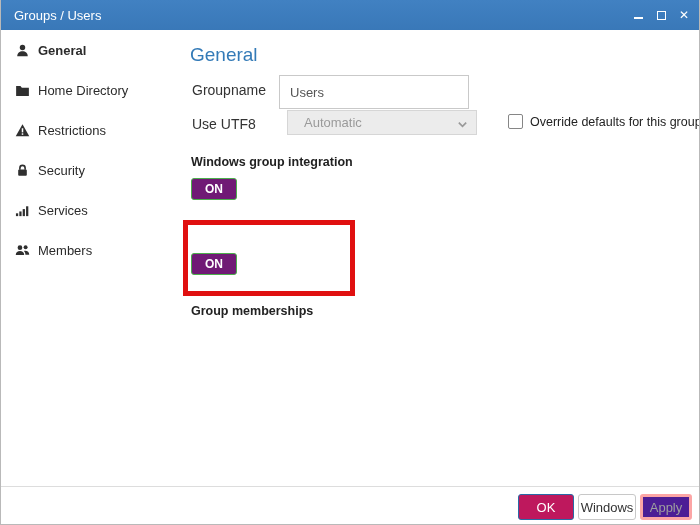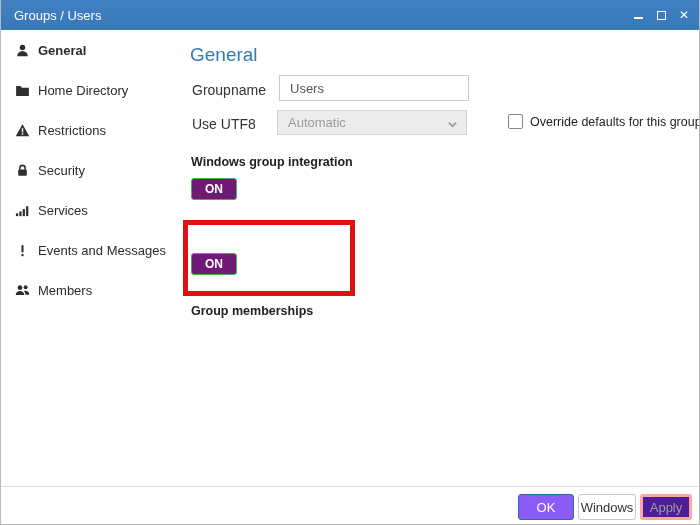--- a/index.html
+++ b/index.html
@@ -23,46 +23,46 @@
   .side-item { position:relative; height:40px; display:flex; align-items:center; padding-left:13px; cursor:pointer; }
   .side-item .icon { width:16px; height:16px; margin-right:8px; display:flex; align-items:center; justify-content:center; color:#2f2f2f; flex:0 0 16px; }
   .side-item .lbl { font-size:13px; color:#2b2b2b; white-space:nowrap; }
   .side-item.active .lbl { font-weight:bold; }
   .side-item svg { display:block; }
 
   
   .heading { position:absolute; left:189px; top:44px; font-size:19px; color:#337ab7; }
   .fld-label { position:absolute; font-size:14px; color:#333; }
   #groupname-input { position:absolute; left:278px; top:75px; width:190px; height:26px;
-      border:1px solid #c9c9c9; padding:8px 10px; font-size:13px; color:#555;
+      border:1px solid #c9c9c9; padding:16px 10px; font-size:13px; color:#555;
       font-family:"Liberation Sans",sans-serif; outline:none; background:#fff; }
-  #utf8-select { position:absolute; left:276px; top:110px; width:190px; height:25px;
+  #utf8-select { position:absolute; left:286px; top:110px; width:190px; height:25px;
       background:#ececec; border:1px solid #d6d6d6; display:flex; align-items:center;
-      padding:0 10px; font-size:13px; color:#9a9a9a; }
+      padding:0 16px; font-size:13px; color:#9a9a9a; }
   #utf8-select .chev { position:absolute; right:8px; top:7px; color:#999; }
 
   .checkbox-row { position:absolute; left:507px; top:114px; display:flex; align-items:center; }
   #override-checkbox { appearance:none; -webkit-appearance:none; width:15px; height:15px;
       border:1px solid #868686; border-radius:2px; background:#fff; margin:0; cursor:pointer; }
   .checkbox-row .cb-label { font-size:12.5px; color:#222; margin-left:7px; white-space:nowrap; }
 
   .section-label { position:absolute; font-size:12.5px; font-weight:bold; color:#222; }
   .toggle-on { position:absolute; width:46px; height:22px; background:#701a75; border:1px solid #4cae4c;
       border-radius:3px; color:#fff; font-size:12px; font-weight:bold;
       display:flex; align-items:center; justify-content:center; cursor:pointer; }
 
   #highlight-box { position:absolute; left:182px; top:220px; width:172px; height:76px;
       border:5px solid #e01010; pointer-events:none; z-index:5; }
 
   
   #footer-divider { position:absolute; left:0; top:486px; width:700px; height:1px; background:#ddd; }
   #footer-buttons { position:absolute; right:7px; top:494px; display:flex; gap:4px; }
   .btn { height:26px; font-size:13px; font-family:"Liberation Sans",sans-serif;
       display:flex; align-items:center; justify-content:center; border-radius:3px; cursor:pointer; }
-  #ok-button { width:56px; background:#8b5cf6; border:1px solid #2a6aa6; color:#fff; }
+  #ok-button { width:56px; background:#be185d; border:1px solid #2a6aa6; color:#fff; }
   #cancel-button { width:58px; background:#fff; border:1px solid #c8c8c8; color:#333; }
   #apply-button { width:52px; background:#4c1d95; border:3px solid #fca5a5; color:#9f9f9f; }
 </style>
 </head>
 <body>
 
 <div id="window">
 
   <div id="titlebar">
     <span class="title">Groups / Users</span>
@@ -123,29 +123,20 @@
             <rect x="4.6" y="9" width="2.4" height="5"></rect>
             <rect x="8.2" y="6.5" width="2.4" height="7.5"></rect>
             <rect x="11.8" y="3.5" width="2.4" height="10.5"></rect>
           </svg>
       </span>
       <span class="lbl">Services</span>
     </div>
     <div class="side-item">
       <span class="icon">
         <svg width="15" height="15" viewBox="0 0 16 16" fill="currentColor">
-            <rect x="6.9" y="2" width="2.2" height="8" rx="1"></rect>
-            <rect x="6.9" y="11.7" width="2.2" height="2.3" rx="0.5"></rect>
-          </svg>
-      </span>
-      <span class="lbl">Events and Messages</span>
-    </div>
-    <div class="side-item">
-      <span class="icon">
-        <svg width="15" height="15" viewBox="0 0 16 16" fill="currentColor">
             <circle cx="5.3" cy="5" r="2.5"></circle>
             <path d="M.8 12.8c0-2.7 2-4.3 4.5-4.3s4.5 1.6 4.5 4.3z"></path>
             <circle cx="11.3" cy="4.6" r="2.1"></circle>
             <path d="M10.9 8.3c2.5 0 4.3 1.6 4.3 4.2h-4.1c0-1.7-.6-3.1-1.7-4 .5-.13 1-.2 1.5-.2z"></path>
           </svg>
       </span>
       <span class="lbl">Members</span>
     </div>
   </div>
 

